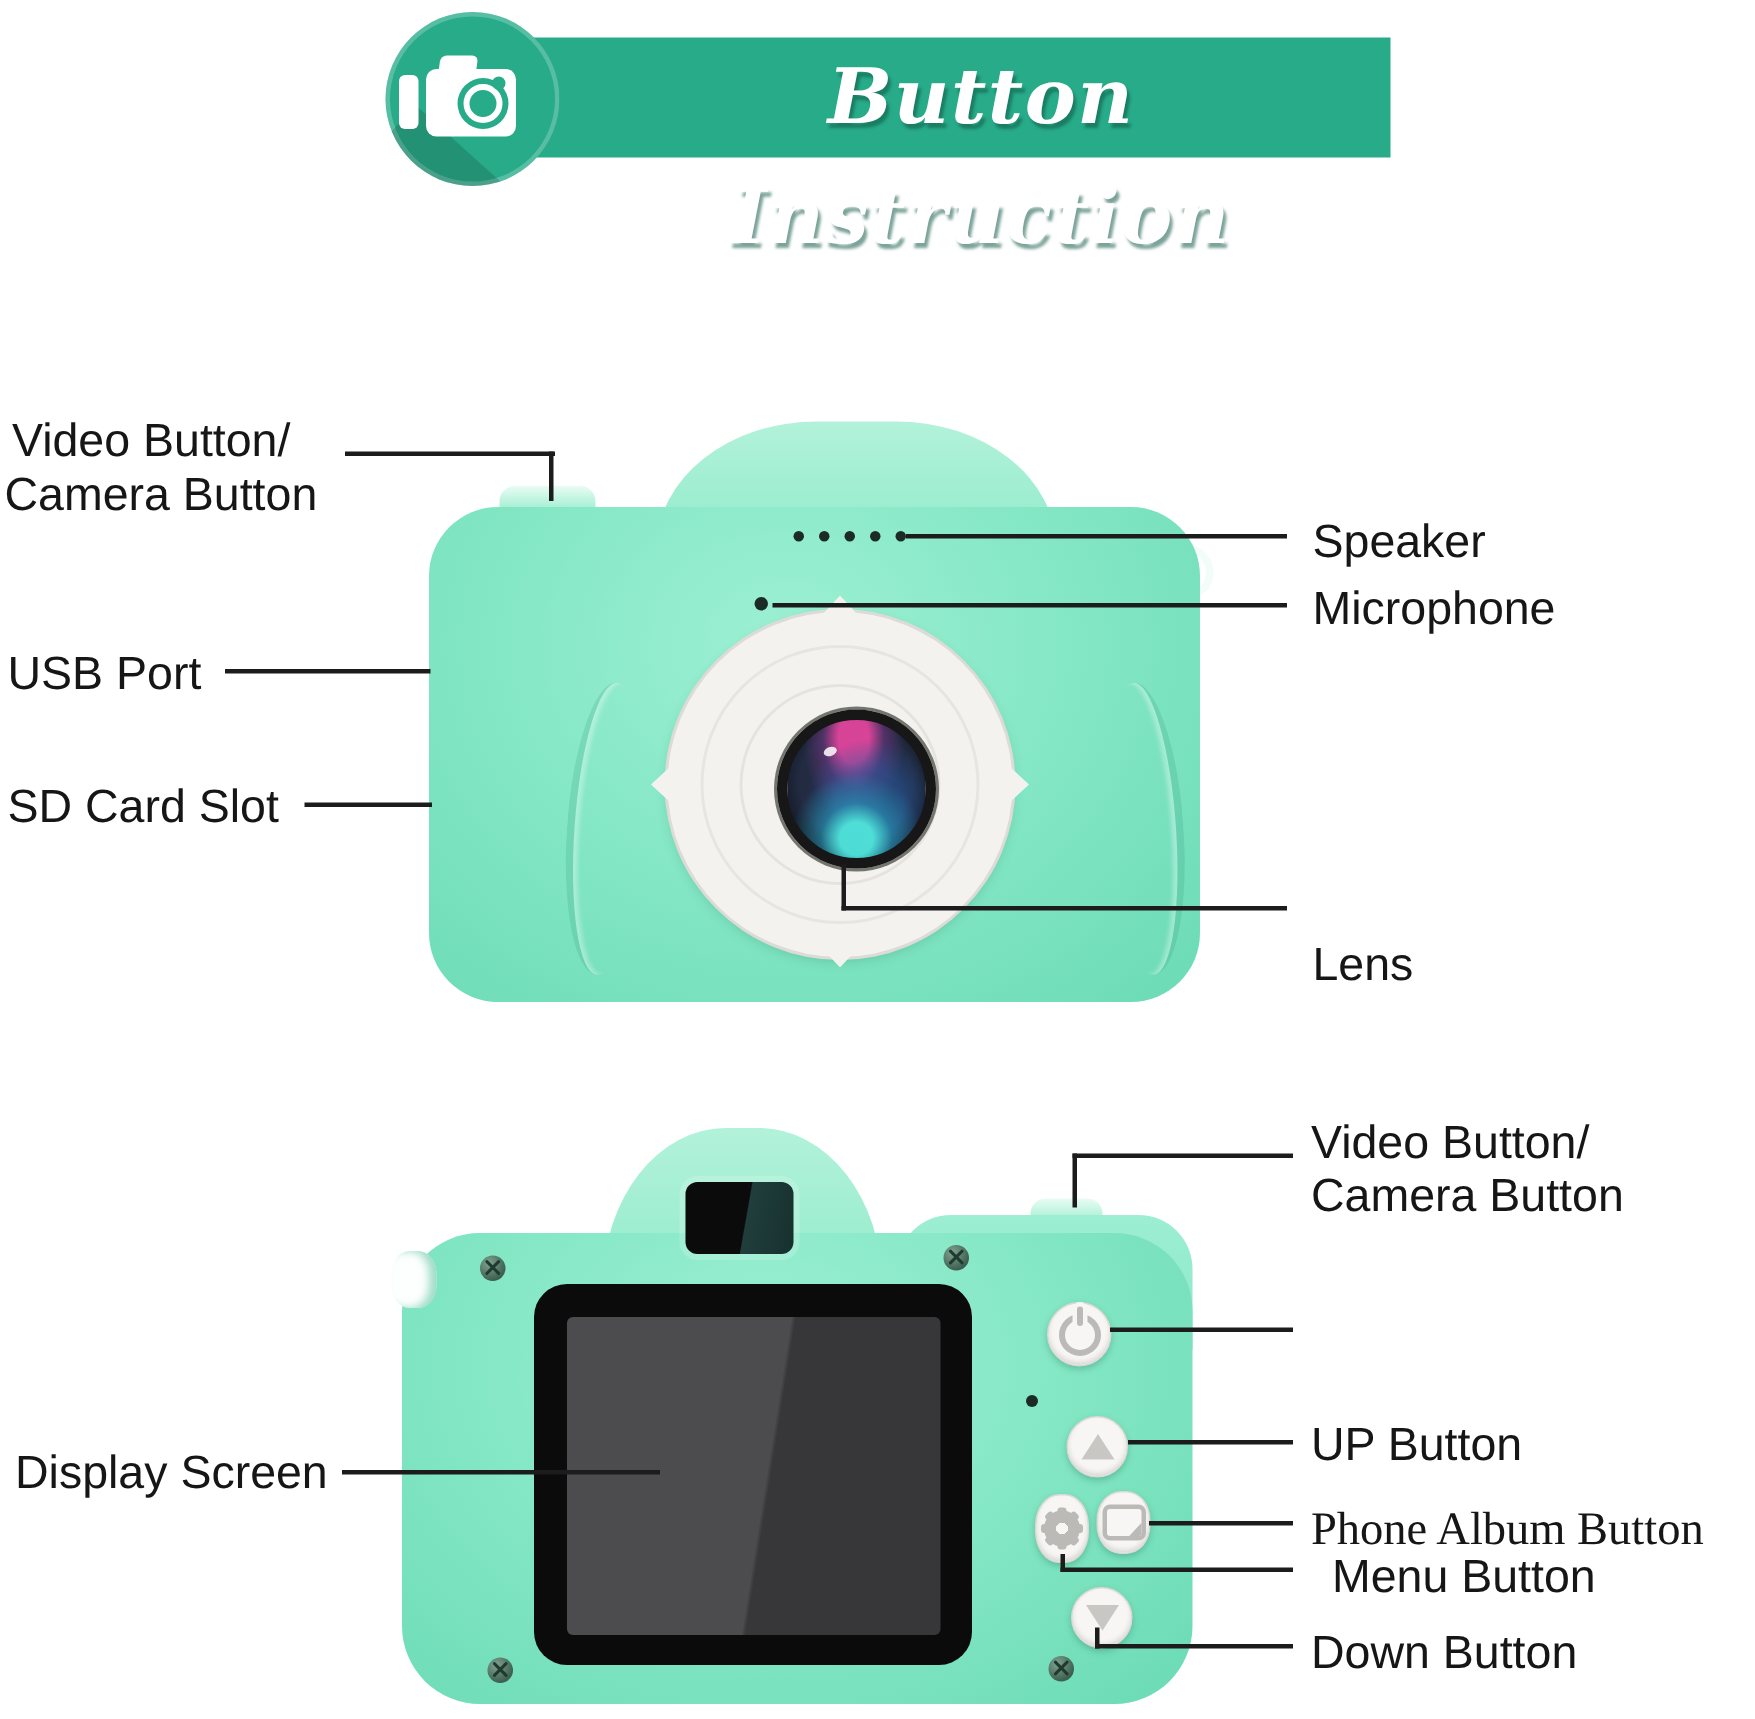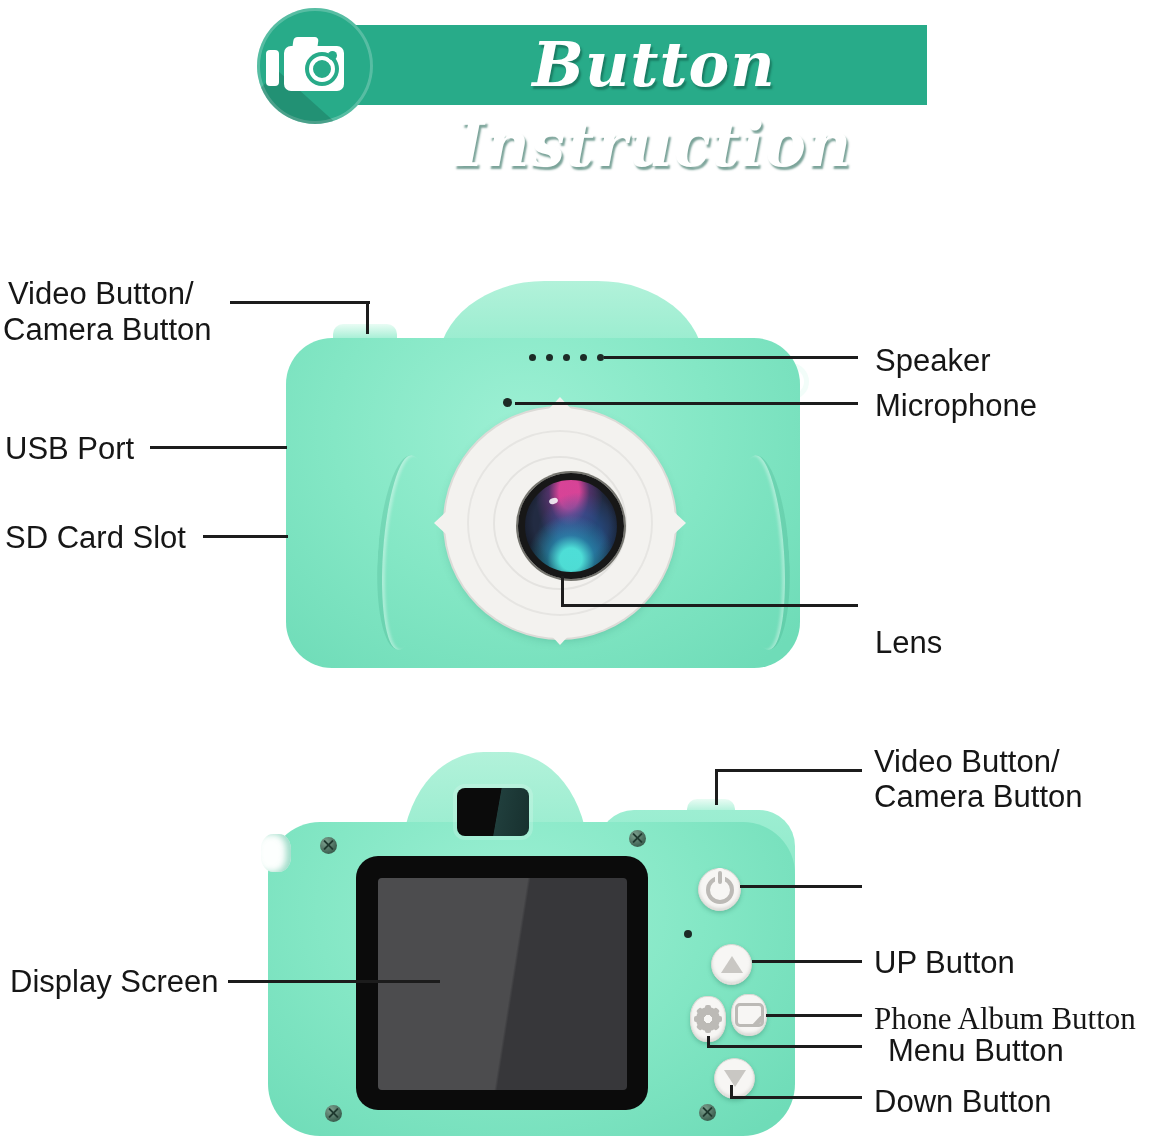--- a/index.html
+++ b/index.html
@@ -19,21 +19,21 @@
   #stage{position:relative;width:1170px;height:1146px;background:#ffffff;overflow:hidden;
          font-family:"Liberation Sans",sans-serif;}
   .lbl{position:absolute;font:400 31px/36px "Liberation Sans",sans-serif;color:var(--label-black);
        white-space:nowrap;z-index:40;}
   .ln{position:absolute;background:var(--line-black);z-index:35;}
   .h{height:3px;} .v{width:3px;}
 
   
   .banner{position:absolute;left:343px;top:25px;width:584px;height:80px;background:var(--banner-green);z-index:5;}
   .banner-title{position:absolute;inset:0;text-align:center;padding-left:38px;line-height:80px;
-    font-family:"DejaVu Serif",serif;font-style:italic;font-weight:700;font-size:61px;color:#ffffff;
+    font-family:"DejaVu Serif",serif;font-style:italic;font-weight:700;font-size:51px;color:#ffffff;
     text-shadow:2px 3px 2px rgba(14,88,70,.55);letter-spacing:1px;}
   .icon-circle{position:absolute;left:257px;top:8px;width:116px;height:116px;border-radius:50%;
     background:var(--banner-green);overflow:hidden;z-index:6;box-shadow:inset 0 0 0 3px rgba(255,255,255,.22);}
   .icon-wedge{position:absolute;left:20px;top:62px;width:160px;height:90px;background:rgba(0,0,0,.15);
     transform:rotate(42deg);transform-origin:0 0;}
   .cam-tab{position:absolute;left:9px;top:42px;width:13px;height:36px;background:#fff;border-radius:4px;}
   .cam-body{position:absolute;left:27px;top:38px;width:60px;height:45px;background:#fff;border-radius:7px;}
   .cam-body::before{content:'';position:absolute;left:9px;top:-9px;width:25px;height:12px;background:#fff;
     border-radius:4px 4px 0 0;transform:skewX(-8deg);}
   .cam-lens{position:absolute;left:21px;top:6px;width:34px;height:34px;border-radius:50%;background:var(--banner-green);}

